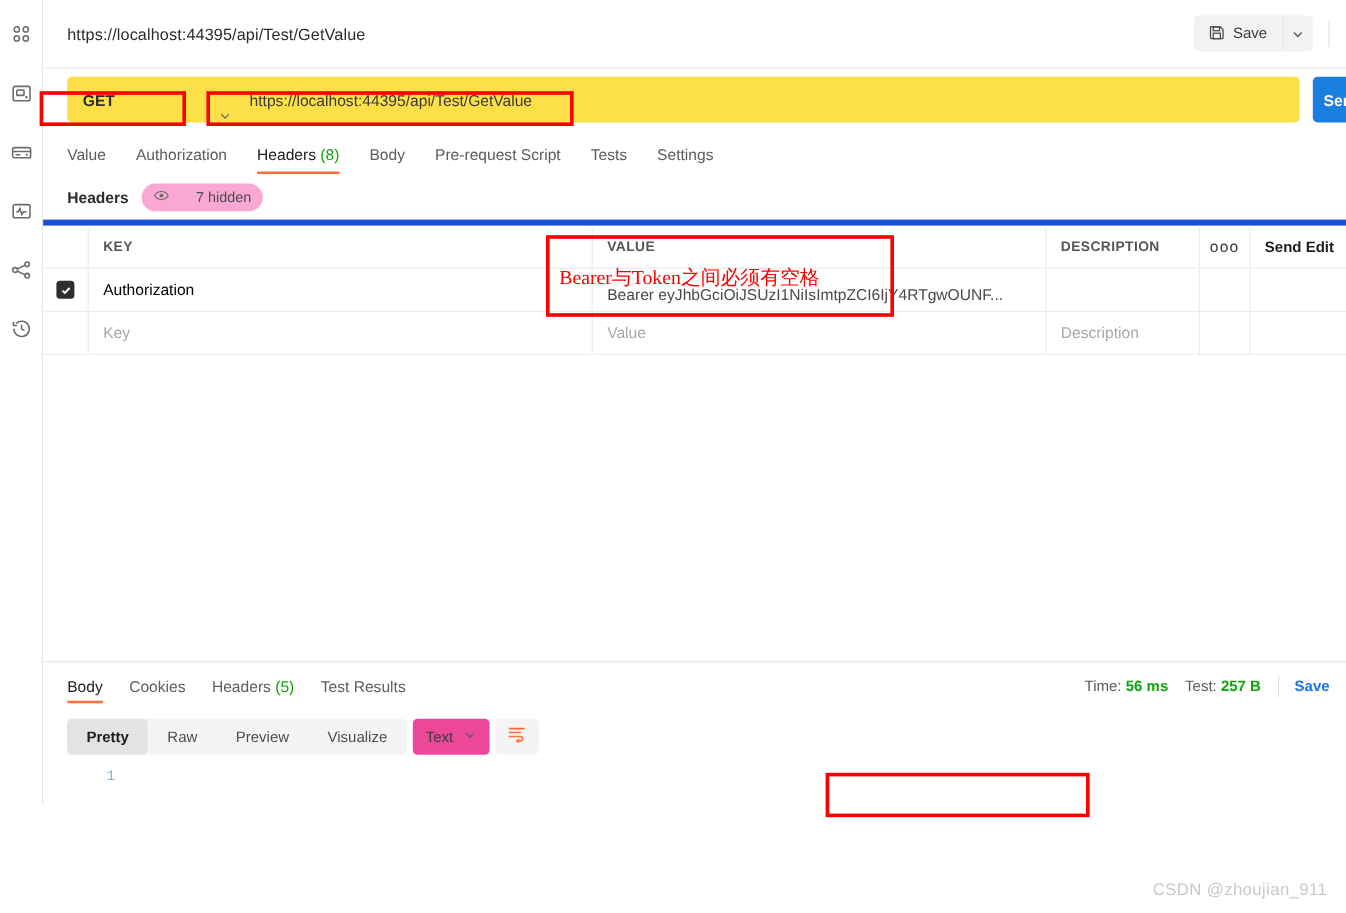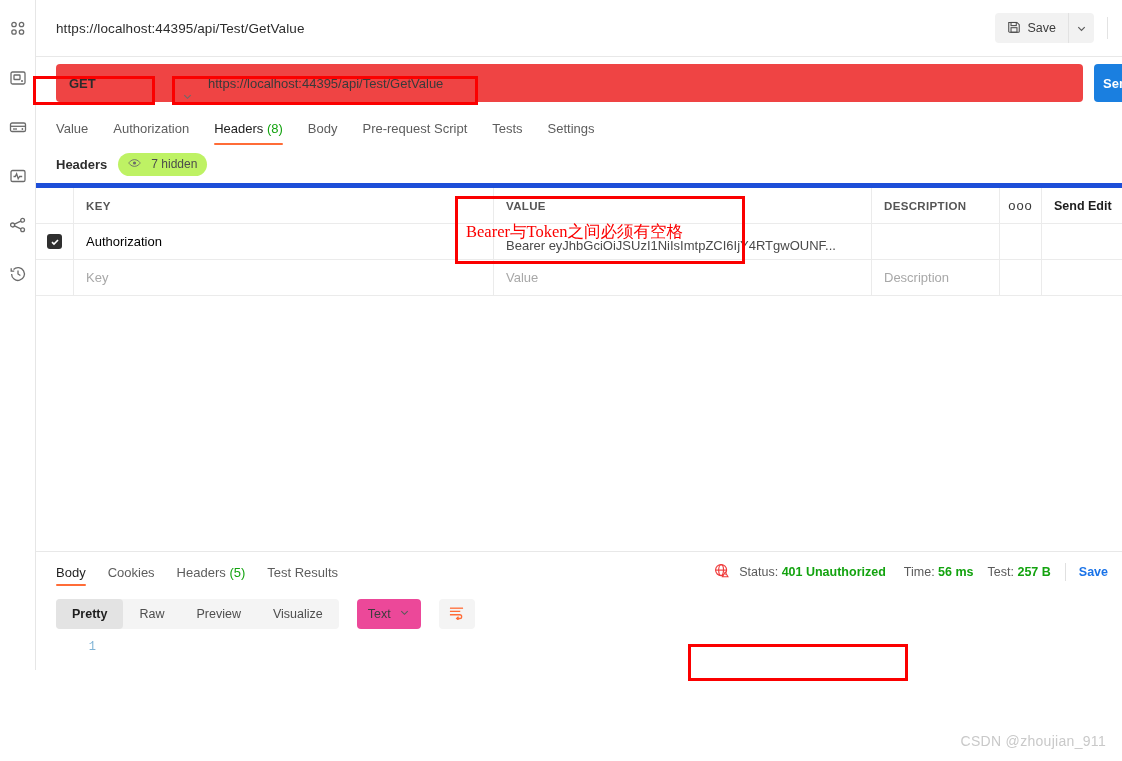--- a/index.html
+++ b/index.html
@@ -108,21 +108,21 @@
     height: 52px;
     flex: 0 0 52px;
     display: flex;
     align-items: center;
     padding: 0 0 0 20px;
     position: relative;
   }
   .url-bar {
     flex: 1;
     height: 38px;
-    background: #ef4444;
+    background: #fde047;
     border-radius: 4px;
     display: flex;
     align-items: flex-end;
     min-width: 0;
   }
   .method-box {
     width: 120px;
     flex: 0 0 120px;
     height: 38px;
     display: flex;
@@ -212,24 +212,24 @@
     gap: 11px;
   }
   .headers-label {
     font-size: 13px;
     font-weight: bold;
     color: #2d2d2d;
   }
   .hidden-chip {
     display: flex;
     align-items: center;
-    gap: 10px;
+    gap: 22px;
     height: 23px;
     padding: 0 10px;
-    background: #bef264;
+    background: #f9a8d4;
     border-radius: 12px;
     font-size: 12px;
     color: #4c4c4c;
     cursor: pointer;
   }
 
   
   .tbl {
     flex: 0 0 auto;
     border-top: 5px solid #1d4ed8;
@@ -351,21 +351,21 @@
     margin-right: 10px;
     padding: 3px 8px 3px 6px;
   }
 
   
   .viewer-bar {
     height: 44px;
     display: flex;
     align-items: center;
     padding-left: 20px;
-    gap: 18px;
+    gap: 5px;
   }
   .seg {
     display: flex;
     background: #f4f4f4;
     border-radius: 4px;
     height: 30px;
     align-items: center;
   }
   .seg-item {
     height: 30px;
@@ -646,32 +646,20 @@
           <span>Cookies</span>
         </div>
         <div class="resp-tab">
           <span>Headers</span>&nbsp;<span class="cnt">(5)</span>
         </div>
         <div class="resp-tab">
           <span>Test Results</span>
         </div>
 
         <div class="resp-meta">
-          <div class="status-wrap">
-            <span>
-              <svg width="16" height="16" viewBox="0 0 18 18" fill="none" stroke="#ef3b3b" stroke-width="1.3">
-                <circle cx="8" cy="8" r="6.2"></circle>
-                <ellipse cx="8" cy="8" rx="2.7" ry="6.2"></ellipse>
-                <line x1="1.9" y1="8" x2="14.1" y2="8"></line>
-                <path d="M12.6 10.1l3.1 5.4h-6.2z" fill="#ffffff" stroke="#ef3b3b" stroke-width="1.2"></path>
-                <line x1="12.6" y1="12.1" x2="12.6" y2="13.6" stroke-width="1"></line>
-              </svg>
-            </span>
-            <span><span>Status:</span> <span class="meta-val">401 Unauthorized</span></span>
-          </div>
           <div class="meta-item">
             <span>Time:</span>
             <span class="meta-val">56 ms</span>
           </div>
           <div class="meta-item">
             <span>Test:</span>
             <span class="meta-val">257 B</span>
           </div>
           <div class="meta-sep"></div>
           <div class="meta-save">Save</div>

